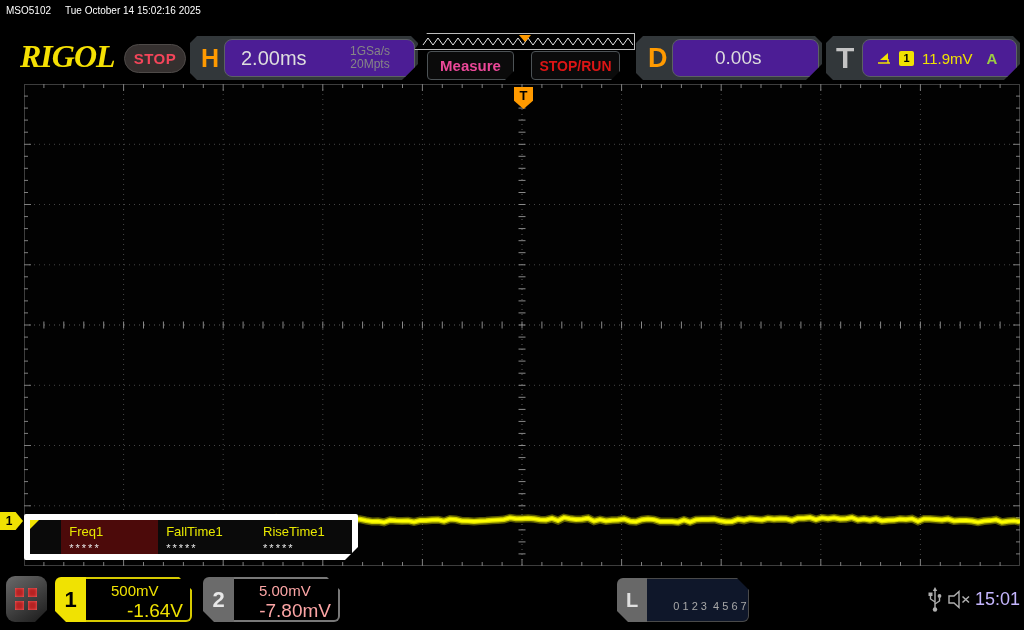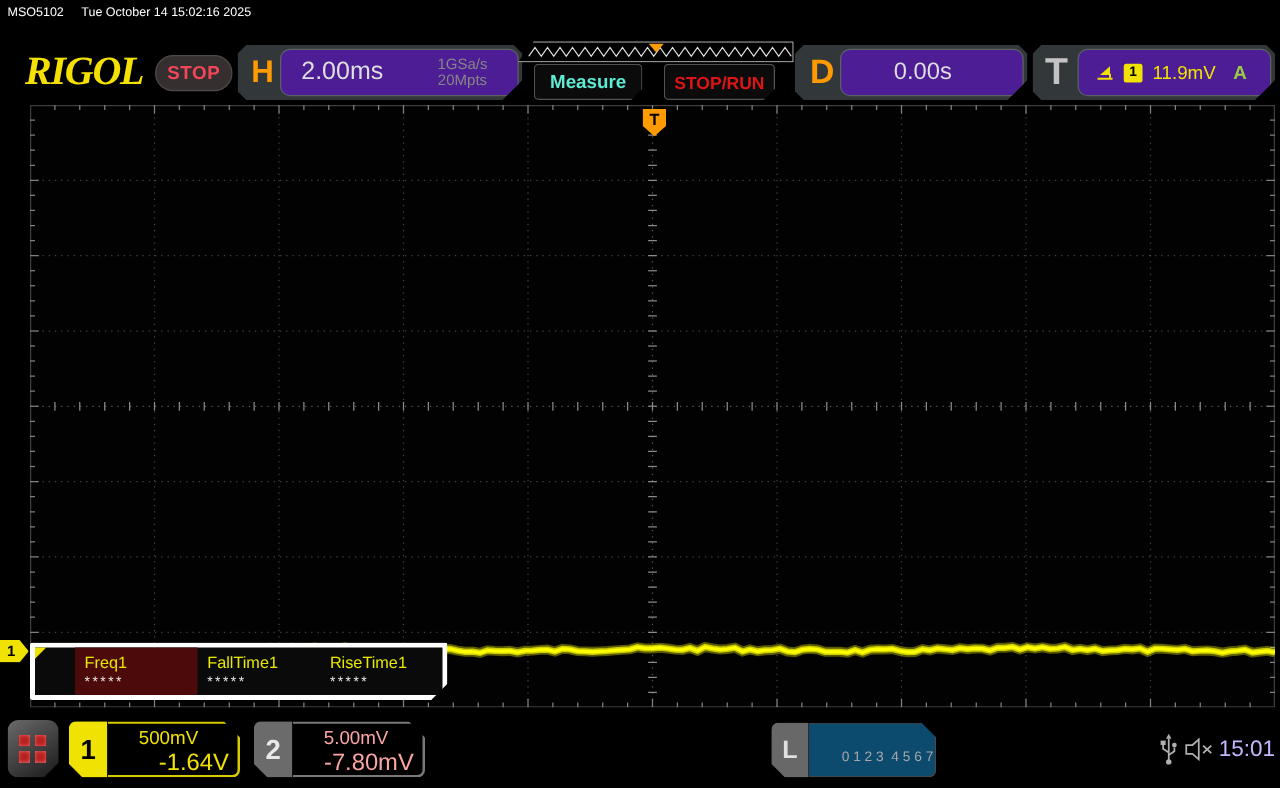--- a/index.html
+++ b/index.html
@@ -33,21 +33,21 @@
 
   .preview-strip { position:absolute; left:414px; top:33px; width:221px; height:17px;
            background:#000; border:1px solid #bdbdbd;
            clip-path:polygon(13px 0, 100% 0, 100% 100%, 0 100%); }
   .preview-marker { position:absolute; left:104px; top:1px; width:0; height:0;
            border-left:6px solid transparent; border-right:6px solid transparent; border-top:7px solid #ff9a00; }
 
   .hdr-btn { position:absolute; top:51px; height:29px; background:#0b0b0b; border:1px solid #4d5356;
            border-radius:4px; clip-path:polygon(0 0,100% 0,100% calc(100% - 9px),calc(100% - 9px) 100%,0 100%);
            display:flex; align-items:center; justify-content:center; font-weight:bold; }
-  .measure-btn { left:427px; width:87px; color:#5eead4; font-size:15px; }
+  .measure-btn { left:427px; width:87px; color:#ec4899; font-size:15px; }
   .stoprun-btn { left:531px; width:89px; color:#dd1515; font-size:14px; }
 
   .d-box { left:636px; top:36px; width:186px; height:44px; }
   .d-box .letter { left:12px; color:#ff9a00; font-size:27px; }
   .d-box .pill { left:36px; }
   .delay-val { position:absolute; left:42px; top:50%; transform:translateY(-50%); color:#dedede; font-size:19px; }
 
   .t-box { left:826px; top:36px; width:194px; height:44px; }
   .t-box .letter { left:10px; color:#c4c4c4; font-size:30px; }
   .t-box .pill { left:36px; display:flex; align-items:center; gap:8px; padding-left:14px; }
@@ -59,21 +59,21 @@
   
   .graticule { position:absolute; left:24px; top:84px; width:996px; height:482px; background:#020202; }
   .trig-marker { position:absolute; left:490px; top:3px; width:19px; height:22px; background:#ff9a00;
            clip-path:polygon(0 0,100% 0,100% 62%,50% 100%,0 62%);
            color:#000; font-size:13px; font-weight:bold; text-align:center; line-height:18px; }
   .ch1-marker { position:absolute; left:-24px; top:428px; width:23px; height:18px; background:#f0e202;
            clip-path:polygon(0 0,68% 0,100% 50%,68% 100%,0 100%);
            color:#000; font-size:12px; font-weight:bold; text-align:center; line-height:18px; padding-right:5px; }
 
   .measure-panel { position:absolute; left:0px; top:430px; width:334px; height:46px; background:#0a0a0a;
-           border:4px solid #ffffff; border-radius:2px;
+           border:6px solid #ffffff; border-radius:2px;
            clip-path:polygon(0 0,100% 0,100% calc(100% - 13px),calc(100% - 13px) 100%,0 100%);
            display:flex; }
   .mp-fold { position:absolute; left:0; top:0; width:0; height:0;
            border-top:9px solid #f0e202; border-right:9px solid transparent; }
   .mp-spacer { width:32px; }
   .mp-cell { width:99px; padding:4px 0 0 8px; }
   .mp-cell.hl { background:#4c0a0a; }
   .mp-name { color:#e8e800; font-size:13px; }
   .mp-val { color:#e8e8e8; font-size:11px; letter-spacing:2px; margin-top:3px; }
 
@@ -100,21 +100,21 @@
   .ch2 .ch-body { border:2px solid #787878; border-left:none; color:#fca5a5; }
 
   .dc-icon { display:inline-block; width:13px; }
   .dc-icon .s { height:2px; background:currentColor; margin-bottom:2px; }
   .dc-icon .d { height:2px; background:repeating-linear-gradient(90deg,currentColor 0 2.5px,transparent 2.5px 5px); }
 
   .logic-unit { position:absolute; left:617px; top:578px; height:44px; display:flex; }
   .logic-tab { width:30px; background:#686868; color:#e0e0e0; font-size:20px; font-weight:bold;
            display:flex; align-items:center; justify-content:center; border-radius:6px 0 0 6px;
            clip-path:polygon(0 0,100% 0,100% 100%,11px 100%,0 calc(100% - 11px)); }
-  .logic-body { width:102px; background:#0c4a6e; border:1px solid #4a4a4a; border-left:none;
+  .logic-body { width:102px; background:#0f172a; border:1px solid #4a4a4a; border-left:none;
            border-radius:0 6px 6px 0; clip-path:polygon(0 0,calc(100% - 12px) 0,100% 12px,100% 100%,0 100%);
            padding:3px 0 0 8px; color:#a8a8a8; font-size:11px; line-height:16px; white-space:pre; }
 
   .usb-icon { position:absolute; left:928px; top:587px; }
   .speaker-icon { position:absolute; left:948px; top:590px; }
   .clock { position:absolute; left:975px; top:589px; color:#c4b5fd; font-size:18px; }
 </style>
 </head>
 <body>
 

